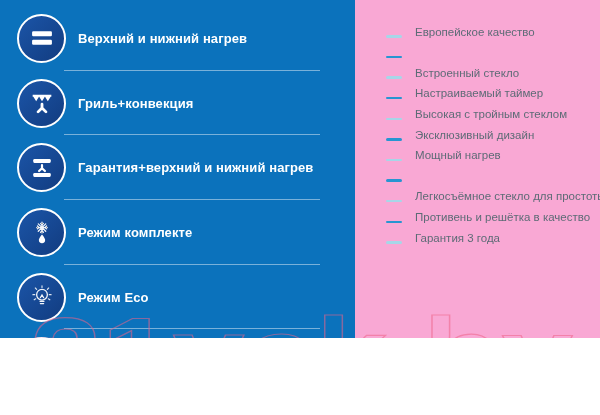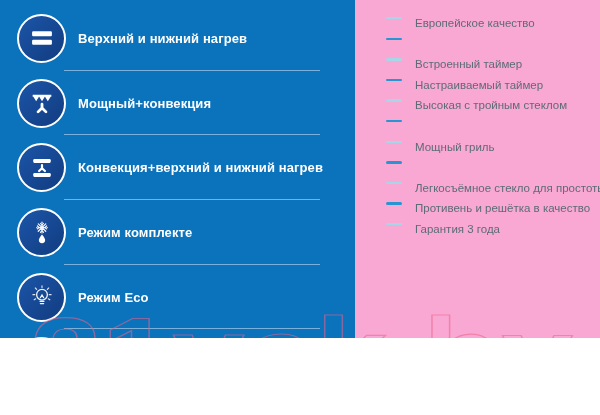--- a/index.html
+++ b/index.html
@@ -50,21 +50,21 @@
   }
 
   
   .features {
     position: absolute; left: 386px; top: 17px;
     width: 214px;
   }
   .feature-item {
     height: 20.6px;
     display: flex;
-    align-items: flex-start;
+    align-items: flex-end;
     white-space: nowrap;
   }
   .feature-dash {
     width: 16px; height: 2.4px;
     border-radius: 2px;
     background: var(--dash-light, #a7d6e8);
     margin-right: 13px;
     flex: none;
   }
   .feature-item:nth-child(even) .feature-dash { background: var(--dash-dark, #2795d1); }
@@ -106,32 +106,32 @@
       <div class="mode-label">Верхний и нижний нагрев</div>
     </div>
 
     <div class="mode-row">
       <div class="mode-icon-circle">
         <svg viewBox="0 0 24 24">
           <path d="M4 5 h16 v1.6 h-16 Z M4.6 6.6 h4.8 l-2.4 4 Z M9.6 6.6 h4.8 l-2.4 4 Z M14.6 6.6 h4.8 l-2.4 4 Z" fill="#fff"></path>
           <path d="M12 13 v3.6 M12 16.2 l-3.4 3.4 M12 16.2 l3.4 3.4" stroke="#fff" stroke-width="2.4" stroke-linecap="round" fill="none"></path>
         </svg>
       </div>
-      <div class="mode-label">Мощный+конвекция</div>
+      <div class="mode-label">Гриль+конвекция</div>
     </div>
 
     <div class="mode-row">
       <div class="mode-icon-circle">
         <svg viewBox="0 0 24 24">
           <rect x="4.5" y="4.3" width="15" height="3.4" rx="1" fill="#fff"></rect>
           <rect x="4.5" y="16.3" width="15" height="3.4" rx="1" fill="#fff"></rect>
           <path d="M12 9.6 v2.6 M12 12.2 l-2.5 2.4 M12 12.2 l2.5 2.4" stroke="#fff" stroke-width="1.9" stroke-linecap="round" fill="none"></path>
         </svg>
       </div>
-      <div class="mode-label">Конвекция+верхний и нижний нагрев</div>
+      <div class="mode-label">Гарантия+верхний и нижний нагрев</div>
     </div>
 
     <div class="mode-row">
       <div class="mode-icon-circle">
         <svg viewBox="0 0 24 24">
           <g stroke="#fff" stroke-width="1.1" stroke-linecap="round" opacity="0.95">
             <path d="M12 3.6 v9.2 M7.5 8.2 h9 M8.8 5 l6.4 6.4 M15.2 5 l-6.4 6.4"></path>
             <path d="M10.8 4.6 l1.2 1.2 1.2-1.2 M10.8 12.2 l1.2-1.2 1.2 1.2 M8.1 6.9 l1.2 1.2 -1.2 1.2 M15.9 6.9 l-1.2 1.2 1.2 1.2"></path>
           </g>
           <path d="M12 14.2 C12 14.2 9.3 17.4 9.3 18.9 A2.7 2.7 0 0 0 14.7 18.9 C14.7 17.4 12 14.2 12 14.2 Z" fill="#fff"></path>
@@ -170,36 +170,37 @@
   <div class="features">
     <div class="feature-item">
       <span class="feature-dash"></span>
       <span class="feature-label">Европейское качество</span>
     </div>
     <div class="feature-item">
       <span class="feature-dash"></span>
     </div>
     <div class="feature-item">
       <span class="feature-dash"></span>
-      <span class="feature-label">Встроенный таймер</span>
+      <span class="feature-label">Встроенный стекло</span>
     </div>
     <div class="feature-item">
       <span class="feature-dash"></span>
       <span class="feature-label">Настраиваемый таймер</span>
     </div>
     <div class="feature-item">
       <span class="feature-dash"></span>
       <span class="feature-label">Высокая с тройным стеклом</span>
     </div>
     <div class="feature-item">
       <span class="feature-dash"></span>
-    </div>
-    <div class="feature-item">
-      <span class="feature-dash"></span>
-      <span class="feature-label">Мощный гриль</span>
+      <span class="feature-label">Эксклюзивный дизайн</span>
+    </div>
+    <div class="feature-item">
+      <span class="feature-dash"></span>
+      <span class="feature-label">Мощный нагрев</span>
     </div>
     <div class="feature-item">
       <span class="feature-dash"></span>
     </div>
     <div class="feature-item">
       <span class="feature-dash"></span>
       <span class="feature-label">Легкосъёмное стекло для простоты чистки</span>
     </div>
     <div class="feature-item">
       <span class="feature-dash"></span>

